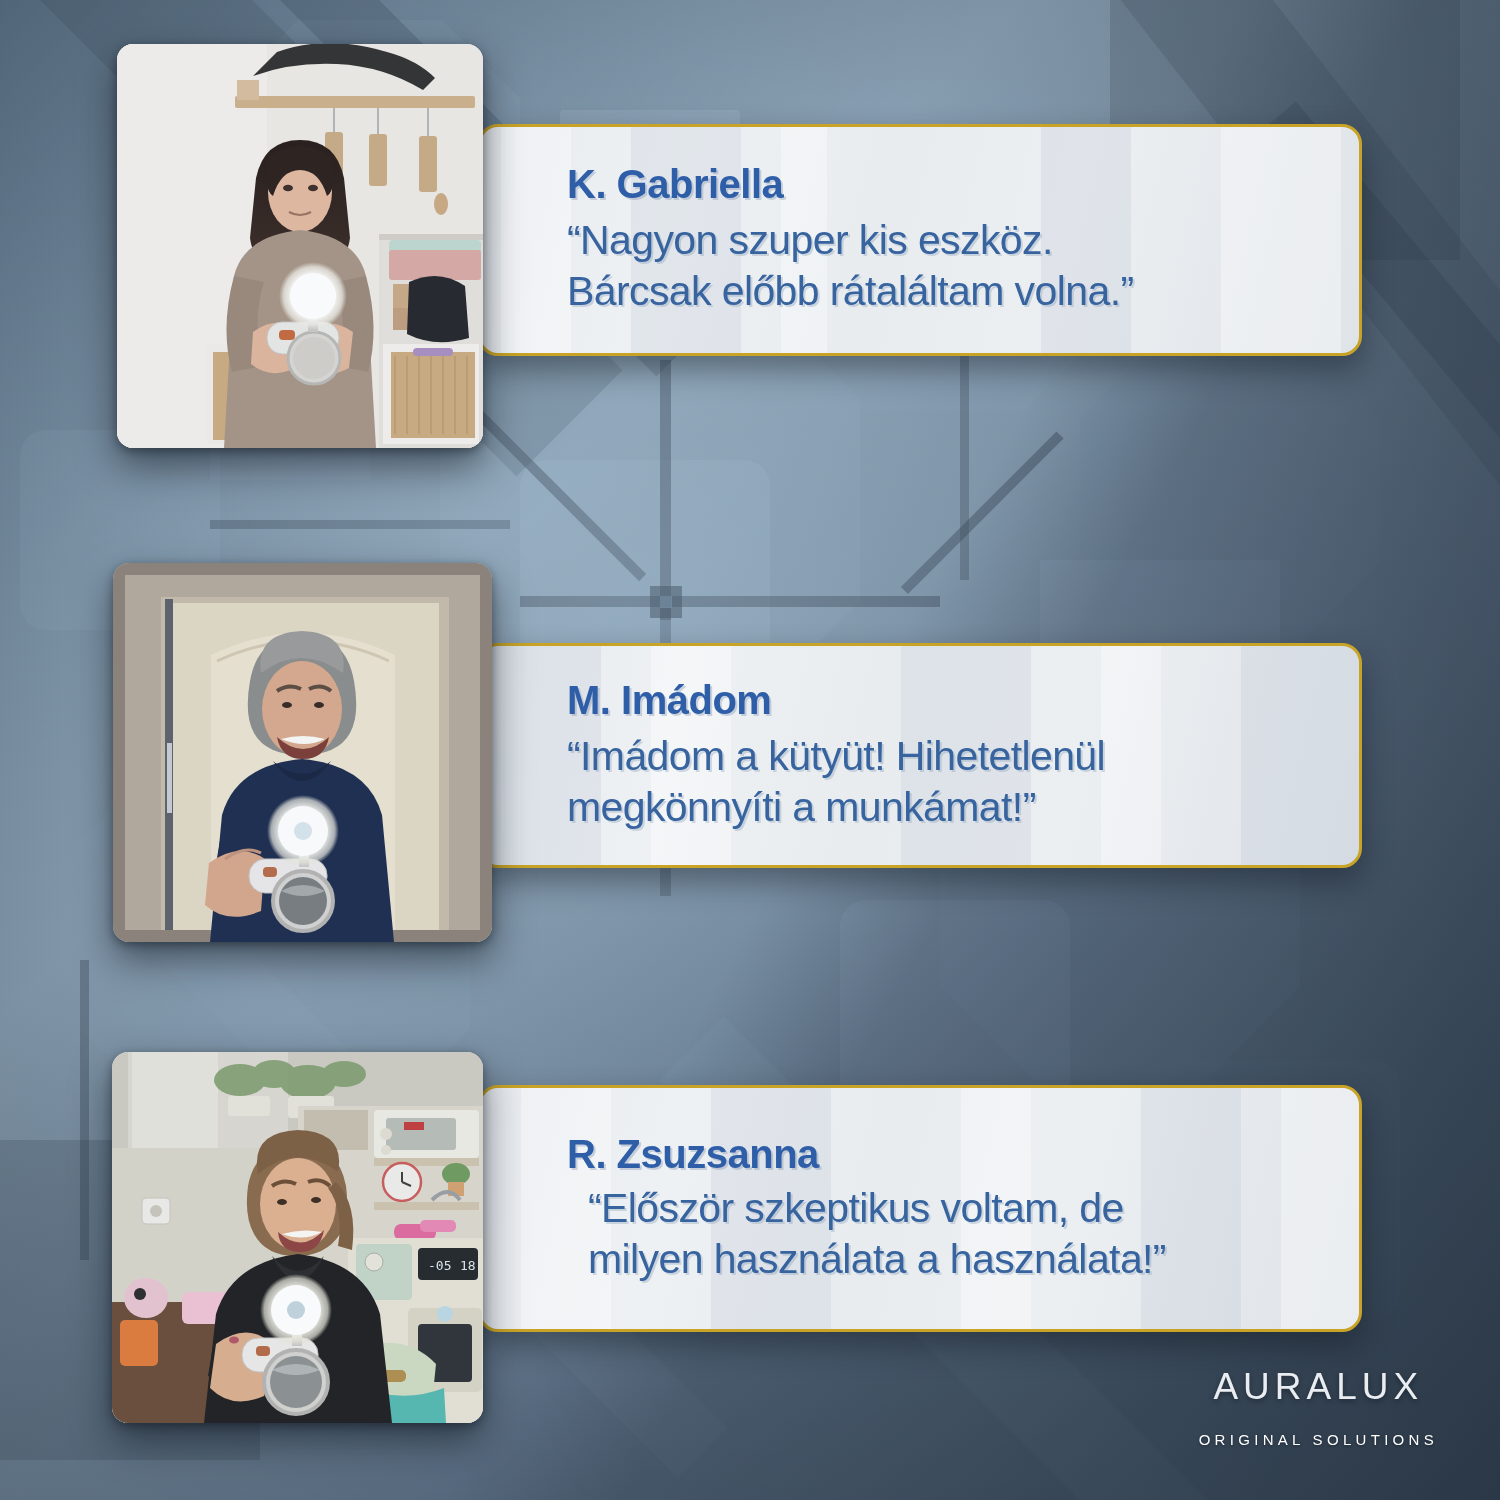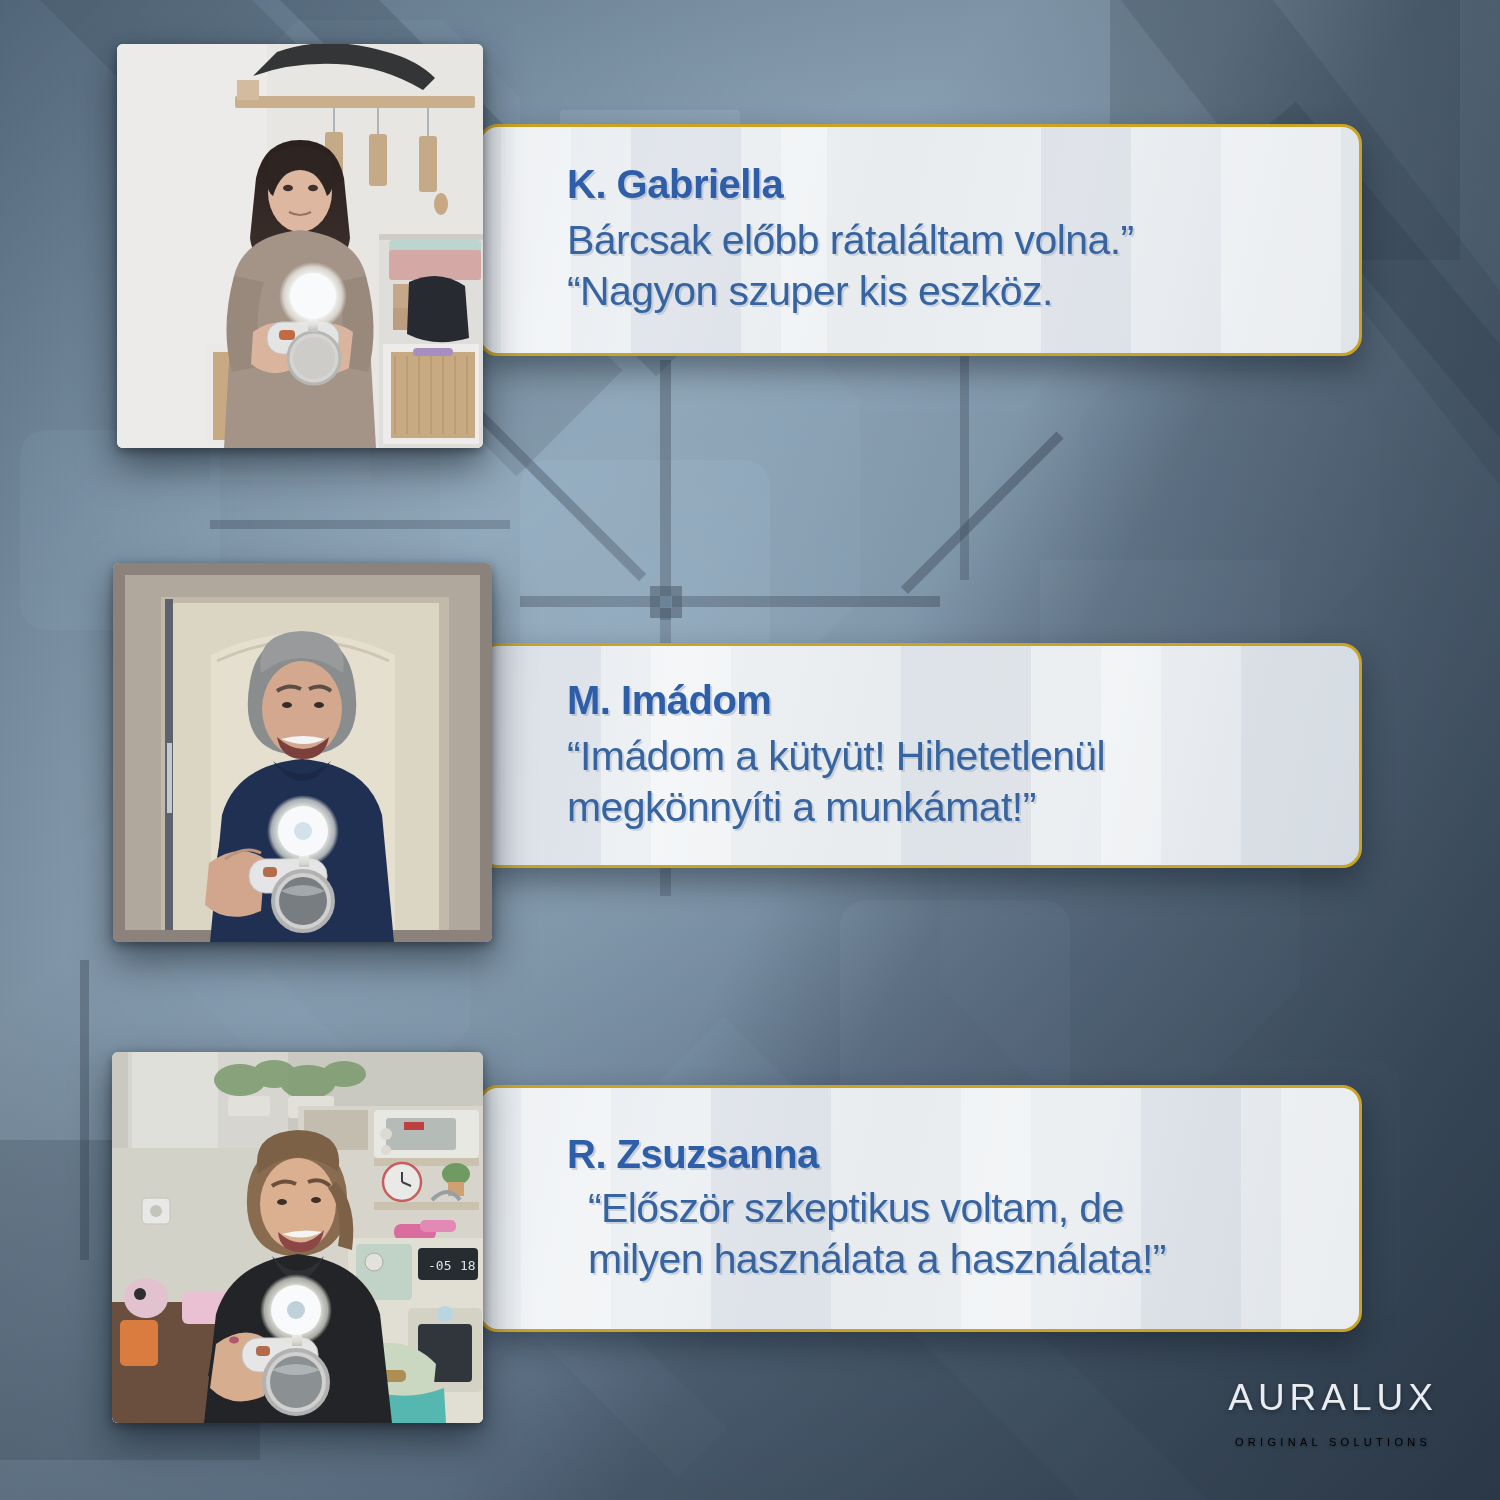--- a/index.html
+++ b/index.html
@@ -38,21 +38,21 @@
   }
   .circuit-line{position:absolute;background:rgba(46,60,75,.45);}
   .circuit-line.l2{background:rgba(52,68,84,.38);}
   .hl{position:absolute;background:rgba(190,212,230,.16);border-radius:4px;}
   .hl2{position:absolute;background:rgba(160,186,208,.13);}
   .shade{position:absolute;background:rgba(44,57,71,.22);}
 
   
   .photo{
     position:absolute;
-    border-radius:6px;
+    border-radius:16px;
     overflow:hidden;
     box-shadow:0 18px 38px rgba(12,20,30,.55), 0 3px 10px rgba(10,16,24,.4);
     background:#cfd4d6;
     z-index:6;
   }
   .photo-inner{position:absolute;inset:0;overflow:hidden;}
 
   
   .card{
     position:absolute;
@@ -85,21 +85,21 @@
     font-weight:400;
   }
 
   
   .logo{position:absolute;z-index:8;text-align:center;}
   .logo-main{
     color:#e9edf1;font-size:37px;letter-spacing:5px;font-weight:400;
     text-shadow:0 2px 5px rgba(10,18,28,.5);
   }
   .logo-sub{
-    color:#000000;font-size:11px;letter-spacing:4.3px;margin-top:17px;
+    color:#ffffff;font-size:15px;letter-spacing:4.3px;margin-top:23px;
     text-shadow:0 1px 3px rgba(10,18,28,.5);
   }
 </style>
 </head>
 <body>
 
 <div id="stage">
 
   <div class="bg-base"></div>
 
@@ -154,22 +154,22 @@
     <div class="card-glass">
       <span style="left:20px;top:0;width:70px;height:100%;"></span>
       <span class="dk" style="left:150px;top:0;width:110px;height:100%;"></span>
       <span style="left:300px;top:0;width:46px;height:100%;"></span>
       <span class="dk" style="left:560px;top:0;width:90px;height:100%;"></span>
       <span style="left:740px;top:0;width:120px;height:100%;"></span>
     </div>
     <div class="card-body">
       <div class="name" style="font-size:40px;margin-bottom:10px;">K. Gabriella</div>
       <div class="quote" style="font-size:41px;">
+        <div>“Nagyon szuper kis eszköz.</div>
         <div>Bárcsak előbb rátaláltam volna.”</div>
-        <div>“Nagyon szuper kis eszköz.</div>
       </div>
     </div>
   </div>
 
   <div class="card" style="left:478px;top:643px;width:884px;height:225px;padding:20px 0 20px 86px;">
     <div class="card-glass">
       <span class="dk" style="left:0px;top:0;width:120px;height:100%;"></span>
       <span style="left:170px;top:0;width:80px;height:100%;"></span>
       <span class="dk" style="left:420px;top:0;width:130px;height:100%;"></span>
       <span style="left:620px;top:0;width:60px;height:100%;"></span>

